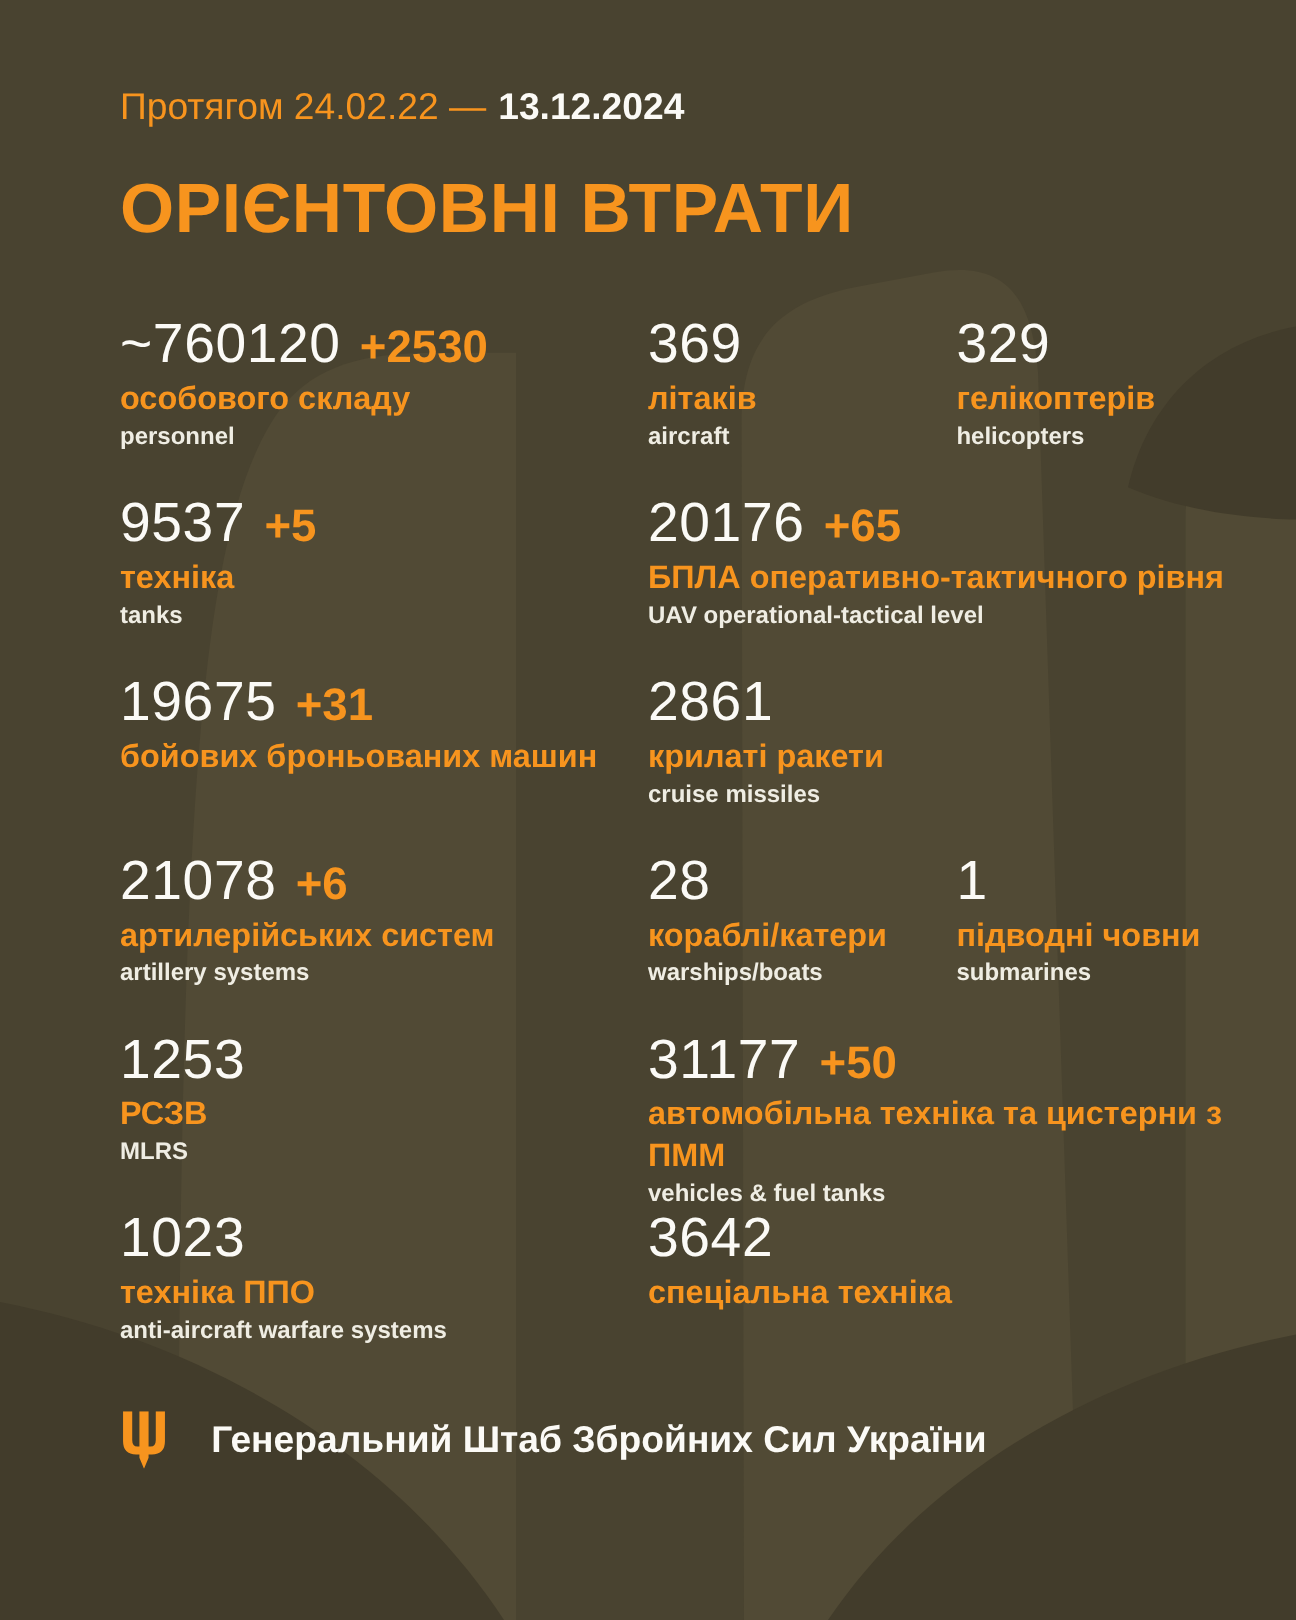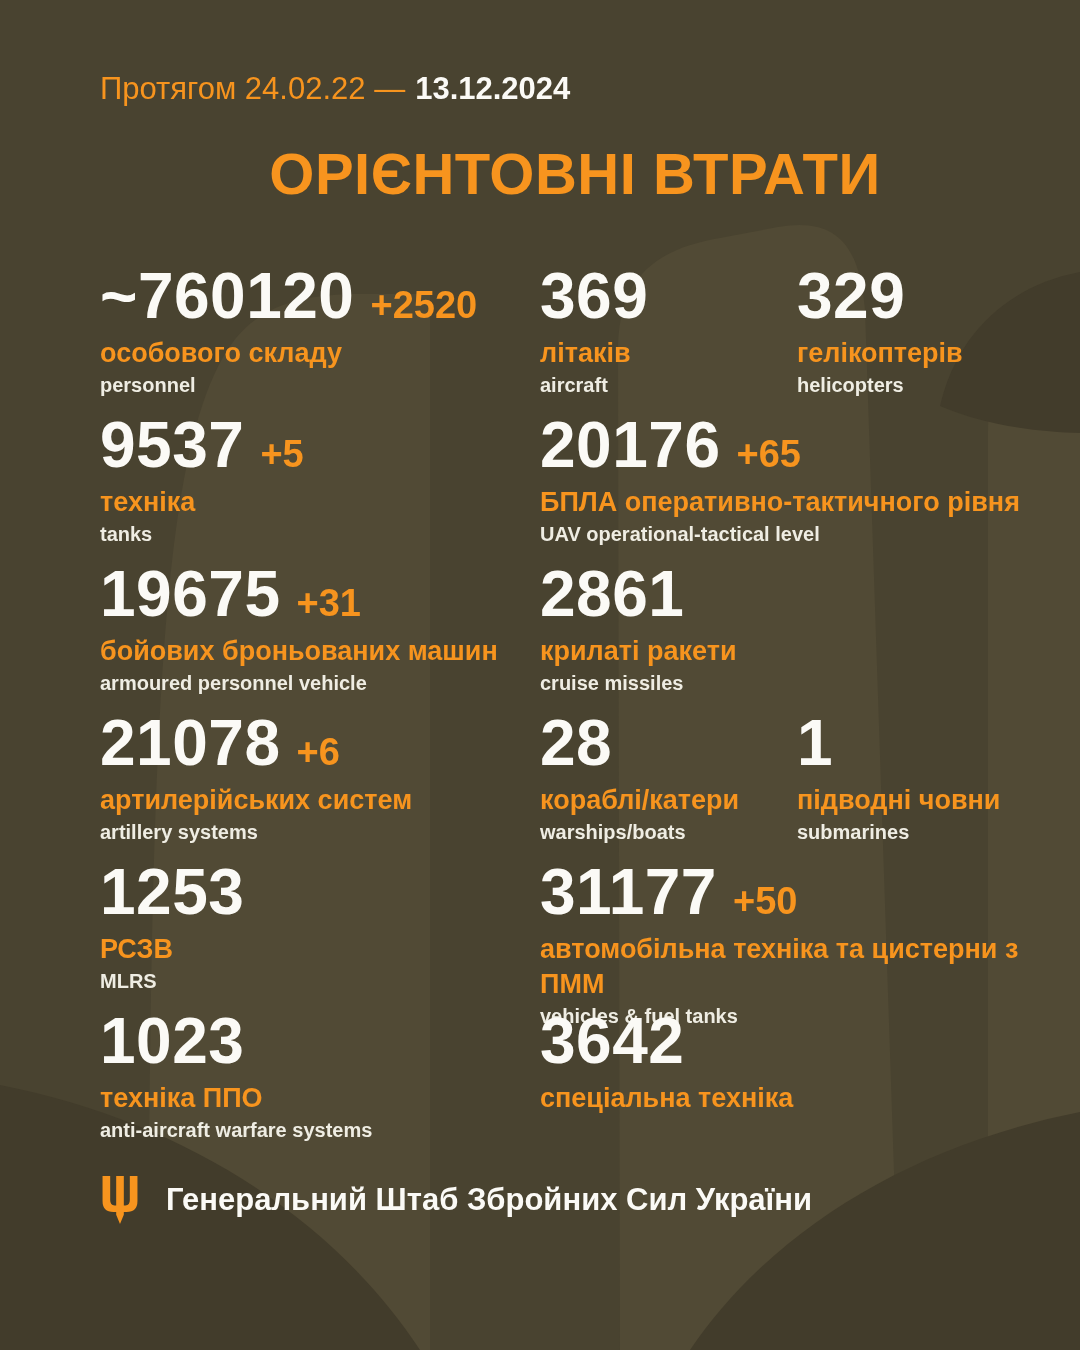--- a/index.html
+++ b/index.html
@@ -22,37 +22,37 @@
   .wm-d{fill:var(--watermark-dark)}
   .content{position:absolute;inset:0;z-index:1;padding-left:100px;padding-right:30px}
 
   .period{margin-top:70px;font-size:31px;line-height:1.2}
   .period .prefix{color:var(--accent);font-weight:500}
   .period .date{color:var(--number-white);font-weight:800;margin-left:10px}
 
   .title{
     margin-top:30px;
     font-size:58px;line-height:1.26;font-weight:800;
-    color:var(--accent);letter-spacing:.5px;text-align:center;
+    color:var(--accent);letter-spacing:.5px;
   }
   .title span{display:block}
 
   .grid{margin-top:50px}
   .row{display:flex;align-items:flex-start;height:149px}
   .cell.c0{width:440px;flex:none}
   .cell.c1{width:257px;flex:none}
   .cell.c1.grow{width:auto;flex:1}
   .cell.c2{flex:1}
   .numrow{display:flex;align-items:baseline}
-  .num{font-size:64px;font-weight:700;color:var(--number-white);line-height:1.15;letter-spacing:.5px}
+  .num{font-size:46px;font-weight:400;color:var(--number-white);line-height:1.15;letter-spacing:.5px}
   .delta{font-size:38px;font-weight:700;color:var(--accent);margin-left:16px}
   .uk{font-size:27px;font-weight:700;color:var(--accent);line-height:1.3;margin-top:2px}
   .en{font-size:20px;font-weight:700;color:var(--label-white);line-height:1.3;margin-top:1px}
 
-  .footer{margin-top:22px;display:flex;align-items:center;gap:26px}
+  .footer{margin-top:22px;display:flex;align-items:center;gap:36px}
   .footer .org{font-size:31px;font-weight:700;color:var(--number-white)}
   .accent-fill{fill:var(--accent)}
 </style>
 </head>
 <body>
 
 <div class="canvas">
 
   <svg class="bg" width="1080" height="1350" viewBox="0 0 1080 1350" aria-hidden="true">
     <rect width="1080" height="1350" class="wm-d" style="fill:var(--background)"></rect>
@@ -78,21 +78,21 @@
 
     <h1 class="title">
       <span>ОРІЄНТОВНІ ВТРАТИ</span>
     </h1>
 
     <div class="grid" id="stats-grid">
         <div class="row">
           <div class="cell c0">
     <div class="numrow">
       <span class="num">~760120</span>
-      <span class="delta">+2520</span>
+      <span class="delta">+2530</span>
     </div>
     <div class="uk">особового складу</div>
     <div class="en">personnel</div>
   </div>
           <div class="cell c1">
     <div class="numrow">
       <span class="num">369</span>
 
     </div>
     <div class="uk">літаків</div>
@@ -125,21 +125,20 @@
     <div class="en">UAV operational-tactical level</div>
   </div>
         </div>
         <div class="row">
           <div class="cell c0">
     <div class="numrow">
       <span class="num">19675</span>
       <span class="delta">+31</span>
     </div>
     <div class="uk">бойових броньованих машин</div>
-    <div class="en">armoured personnel vehicle</div>
   </div>
           <div class="cell c1 grow">
     <div class="numrow">
       <span class="num">2861</span>
 
     </div>
     <div class="uk">крилаті ракети</div>
     <div class="en">cruise missiles</div>
   </div>
         </div>

